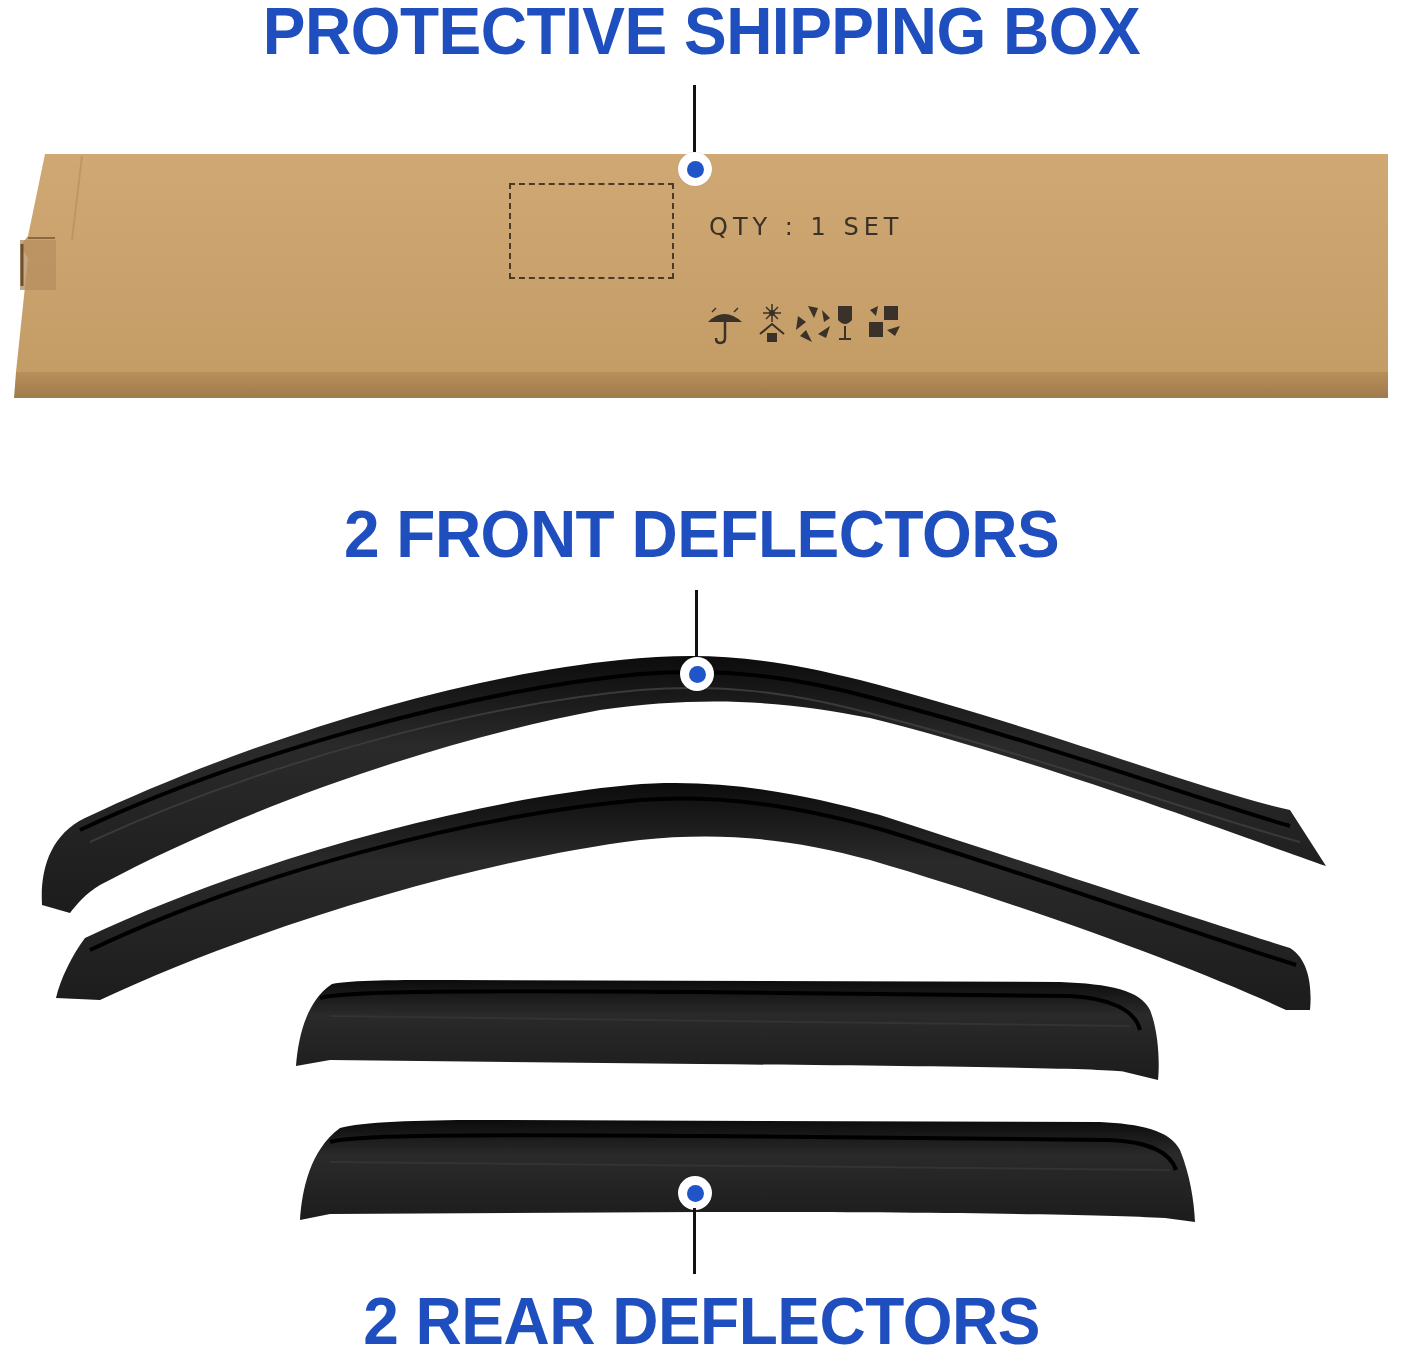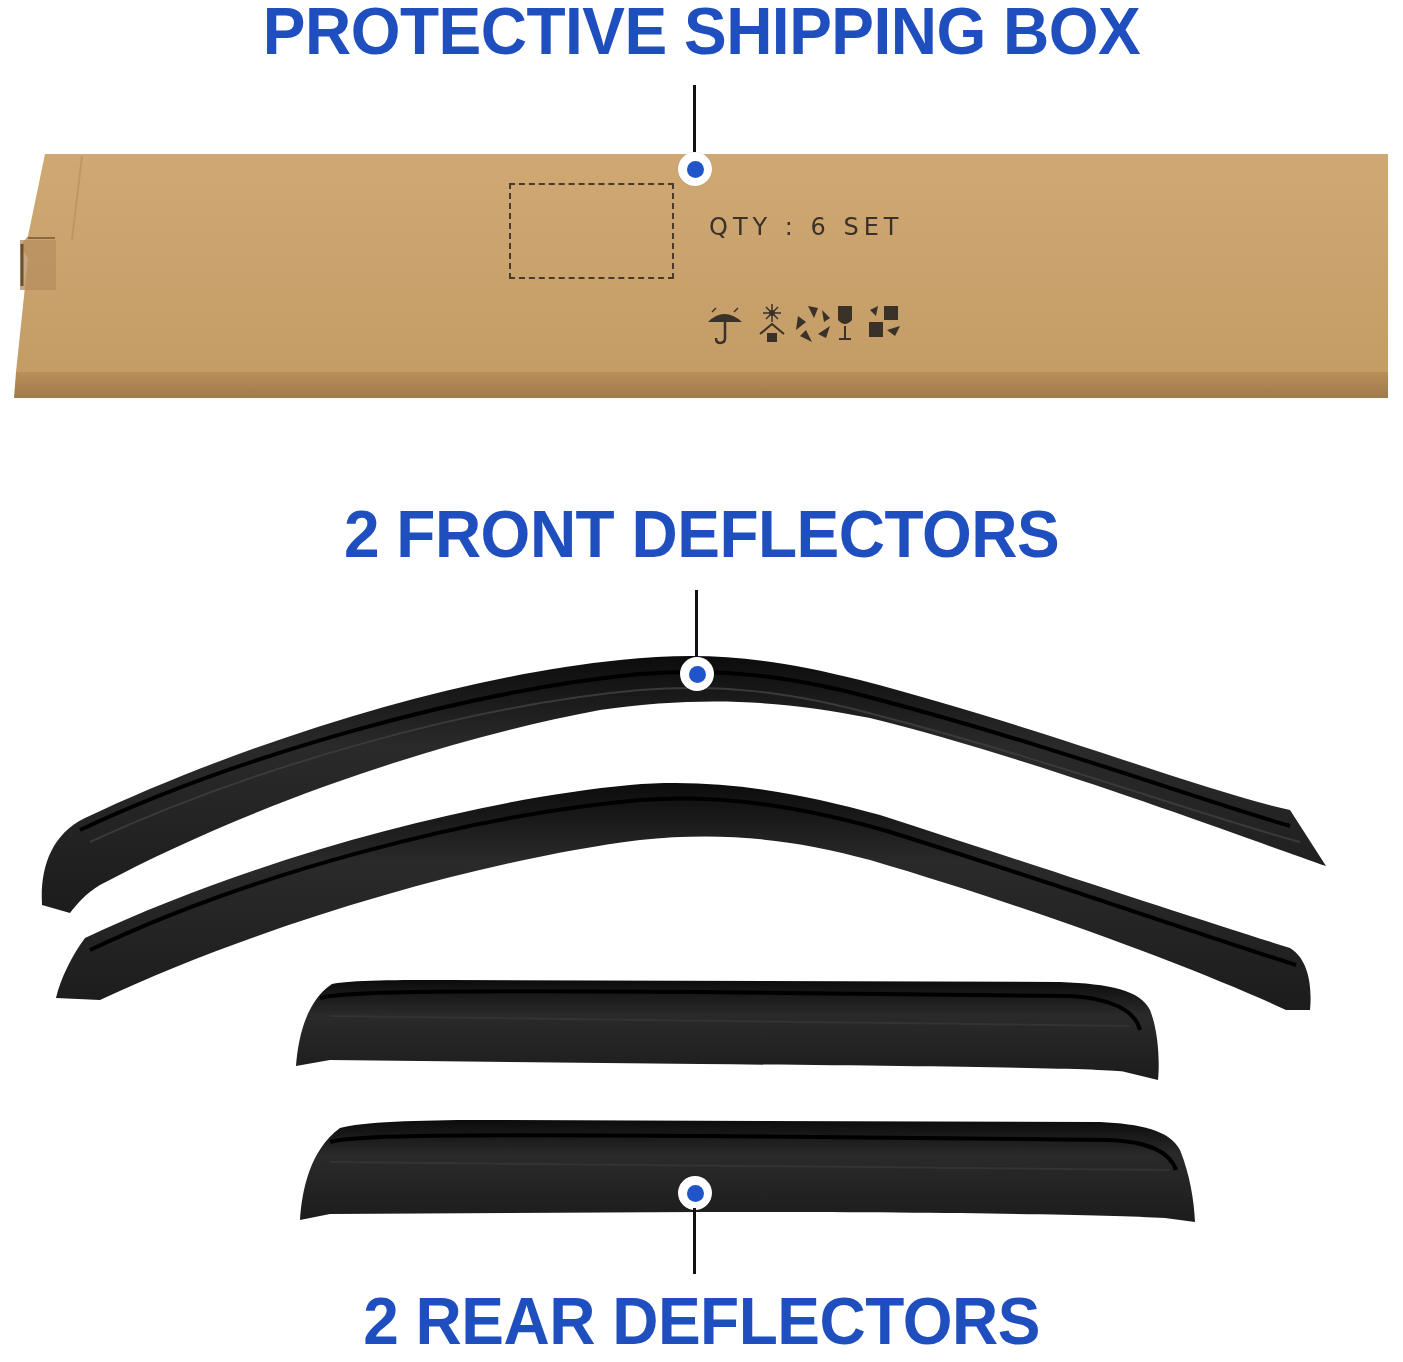--- a/index.html
+++ b/index.html
@@ -128,21 +128,21 @@
   </g>
 
   <g>
     <path d="M300,1220 C302,1190 310,1150 340,1128 C360,1122 420,1120 480,1120 L1100,1122 C1140,1124 1170,1130 1180,1150 C1190,1175 1194,1200 1195,1222 L1165,1218 C1100,1214 900,1212 700,1212 L330,1214 Z" fill="url(#defl)"></path>
     <path d="M330,1142 C350,1136 420,1134 700,1136 L1110,1140 C1150,1142 1170,1152 1176,1170" fill="none" stroke="#000" stroke-width="4"></path>
     <path d="M330,1162 L1170,1170" stroke="#333" stroke-width="2"></path>
   </g>
 </svg>
 
 <div class="label-area"></div>
-<div class="box-text">QTY : 6 SET</div>
+<div class="box-text">QTY : 1 SET</div>
 
 <div class="marker" style="left:678px; top:152px;">
     <div class="dot"></div>
   </div>
 
 <div class="heading" id="h-front">2 FRONT DEFLECTORS</div>
 <div class="stem" style="left:695px; top:590px; height:70px;"></div>
 <div class="marker" style="left:680px; top:657px;">
     <div class="dot"></div>
   </div>

